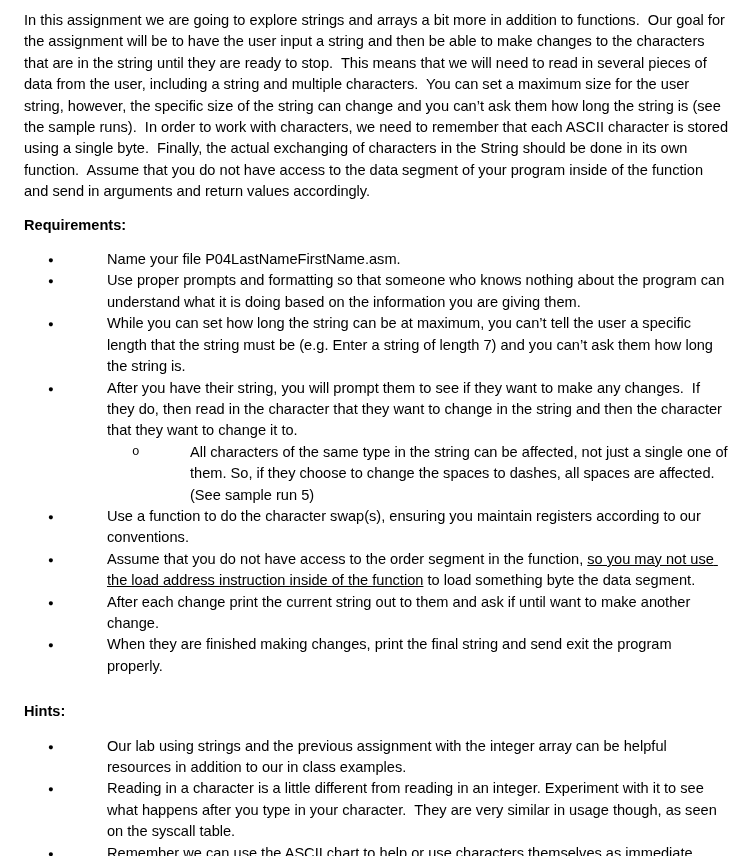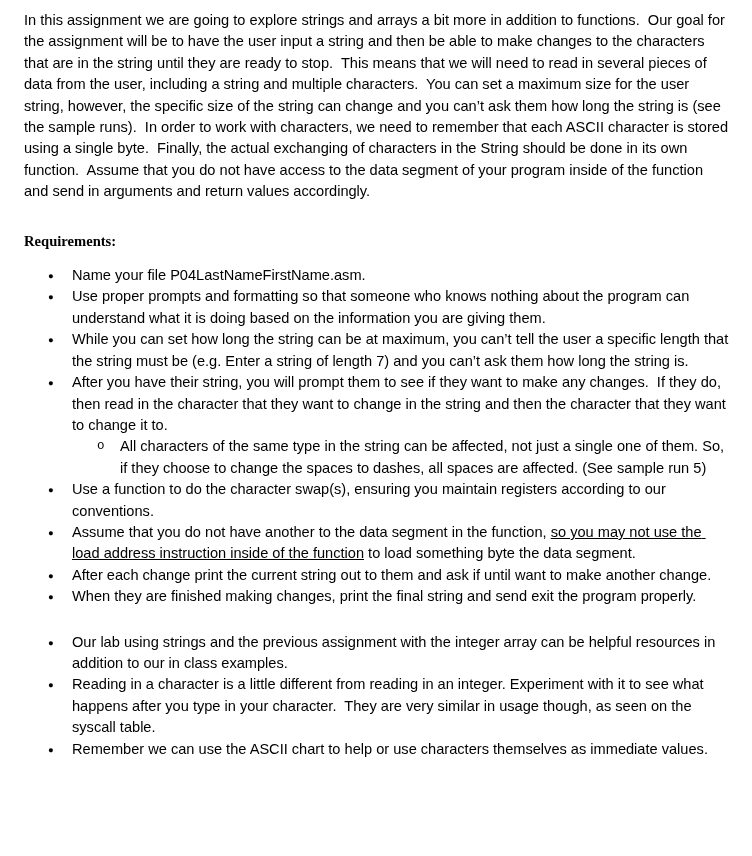--- a/index.html
+++ b/index.html
@@ -9,46 +9,46 @@
     min-height: 856px;
     font-family: "Liberation Sans", sans-serif;
     font-size: 14.6px;
     line-height: 21.4px;
     color: #000000;
   }
   .page {
     padding: 10px 22px 18px 24px;
   }
   .para {
-    margin-bottom: 28px;
+    margin-bottom: 12px;
     white-space: pre-wrap;
   }
   .heading {
     font-weight: bold;
     margin-bottom: 13px;
-    font-family: Liberation Serif, serif;
   }
   ul.bullets {
     list-style: none;
     margin: 0 0 24px 0;
     padding: 0;
   }
   li.item {
     display: flex;
     align-items: flex-start;
   }
   .marker {
     flex: 0 0 48px;
     padding-left: 24px;
     font-size: 9.5px;
     line-height: 21.4px;
   }
   .content {
     flex: 1 1 auto;
     min-width: 0;
+    margin-left: 35px;
   }
   .txt { white-space: pre-wrap; }
   .sub-item {
     display: flex;
     align-items: flex-start;
   }
   .sub-marker {
     flex: 0 0 48px;
     padding-left: 25px;
     font-family: "Liberation Mono", monospace;
@@ -89,33 +89,34 @@
         </div>
       </div>
     </li>
     <li class="item">
       <span class="marker">●</span>
       <div class="content"><span class="txt">Use a function to do the character swap(s), ensuring you maintain registers according to our conventions.</span></div>
     </li>
     <li class="item">
       <span class="marker">●</span>
       <div class="content">
-        <span class="txt"><span>Assume that you do not have another to the data segment in the function, </span><span class="underline">so you may not use the load address instruction inside of the function</span><span> to load something byte the data segment.</span></span>
+        <span class="txt"><span>Assume that you do not have access to the order segment in the function, </span><span class="underline">so you may not use the load address instruction inside of the function</span><span> to load something byte the data segment.</span></span>
       </div>
     </li>
     <li class="item">
       <span class="marker">●</span>
       <div class="content"><span class="txt">After each change print the current string out to them and ask if until want to make another change.</span></div>
     </li>
     <li class="item">
       <span class="marker">●</span>
       <div class="content"><span class="txt">When they are finished making changes, print the final string and send exit the program properly.</span></div>
     </li>
   </ul>
 
+  <p class="heading">Hints:</p>
 
   <ul class="bullets">
     <li class="item">
       <span class="marker">●</span>
       <div class="content"><span class="txt">Our lab using strings and the previous assignment with the integer array can be helpful resources in addition to our in class examples.</span></div>
     </li>
     <li class="item">
       <span class="marker">●</span>
       <div class="content"><span class="txt">Reading in a character is a little different from reading in an integer. Experiment with it to see what happens after you type in your character.  They are very similar in usage though, as seen on the syscall table.</span></div>
     </li>

